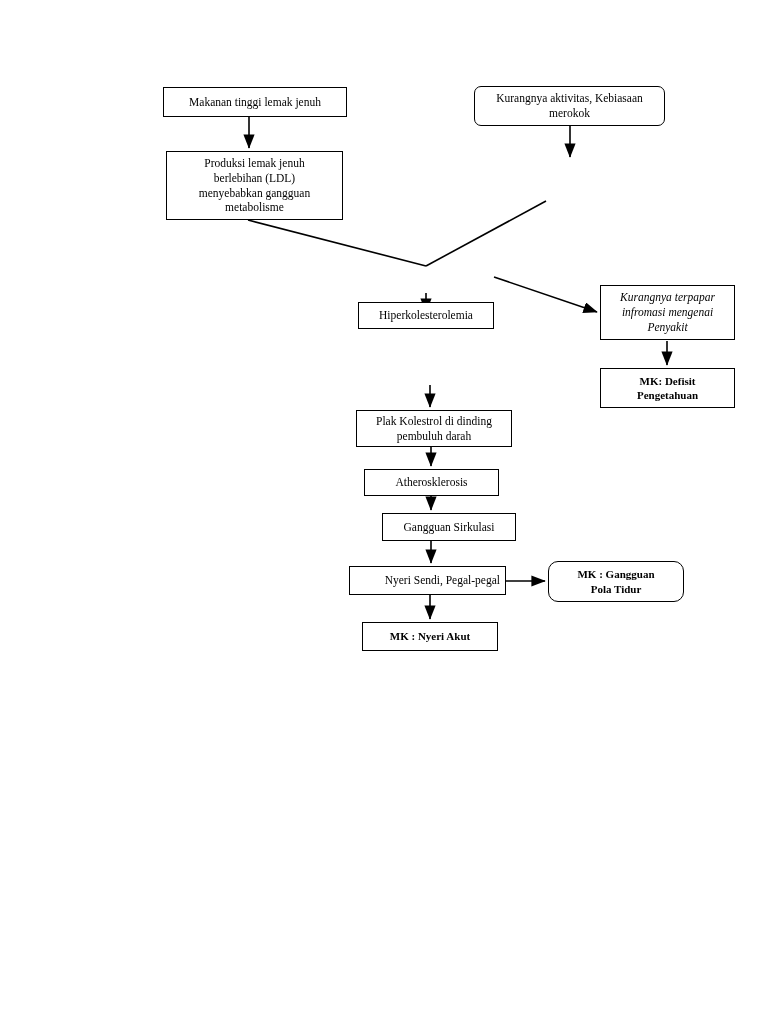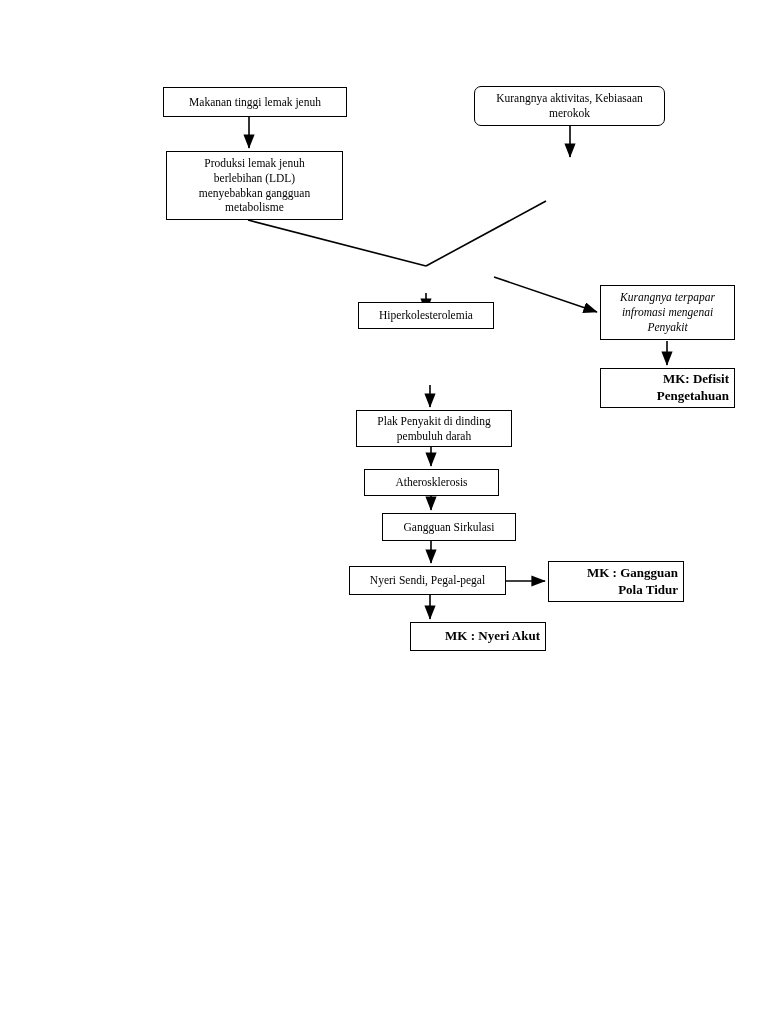--- a/index.html
+++ b/index.html
@@ -38,22 +38,21 @@
     align-items: center;
     justify-content: center;
     text-align: center;
     color: #000000;
     font-size: 11.5px;
     line-height: 1.28;
     padding: 2px 5px;
   }
   .node.bold {
     font-weight: bold;
-    font-size: 13px;
-    text-align: right;
+    font-size: 11px;
   }
   .node-text {
     display: block;
     width: 100%;
     white-space: pre-line;
   }
 </style>
 </head>
 <body>
 
@@ -109,38 +108,38 @@
 Penyakit</span>
   </div>
 
 
   <div class="node bold" style="left: 600px; top: 368px; width: 135px; height: 40px;">
     <span class="node-text">MK: Defisit
 Pengetahuan</span>
   </div>
 
   <div class="node" style="left: 356px; top: 410px; width: 156px; height: 37px;">
-    <span class="node-text">Plak Penyakit di dinding
+    <span class="node-text">Plak Kolestrol di dinding
 pembuluh darah</span>
   </div>
 
   <div class="node" style="left: 364px; top: 469px; width: 135px; height: 27px;">
     <span class="node-text">Atherosklerosis</span>
   </div>
 
   <div class="node" style="left: 364px; top: 513px; width: 134px; height: 28px; margin-left: 18px;">
     <span class="node-text">Gangguan Sirkulasi</span>
   </div>
 
-  <div class="node" style="left: 349px; top: 566px; width: 157px; height: 29px;">
+  <div class="node" style="left: 349px; top: 566px; width: 157px; height: 29px; text-align: right;">
     <span class="node-text">Nyeri Sendi, Pegal-pegal</span>
   </div>
 
-  <div class="node bold" style="left: 548px; top: 561px; width: 136px; height: 41px;">
+  <div class="node bold" style="left: 548px; top: 561px; width: 136px; height: 41px; border-radius: 10px;">
     <span class="node-text">MK : Gangguan
 Pola Tidur</span>
   </div>
 
-  <div class="node bold" style="left: 362px; top: 622px; width: 136px; height: 29px; margin-left: 48px;">
+  <div class="node bold" style="left: 362px; top: 622px; width: 136px; height: 29px;">
     <span class="node-text">MK : Nyeri Akut</span>
   </div>
 
 </div>
 
 </body></html>

